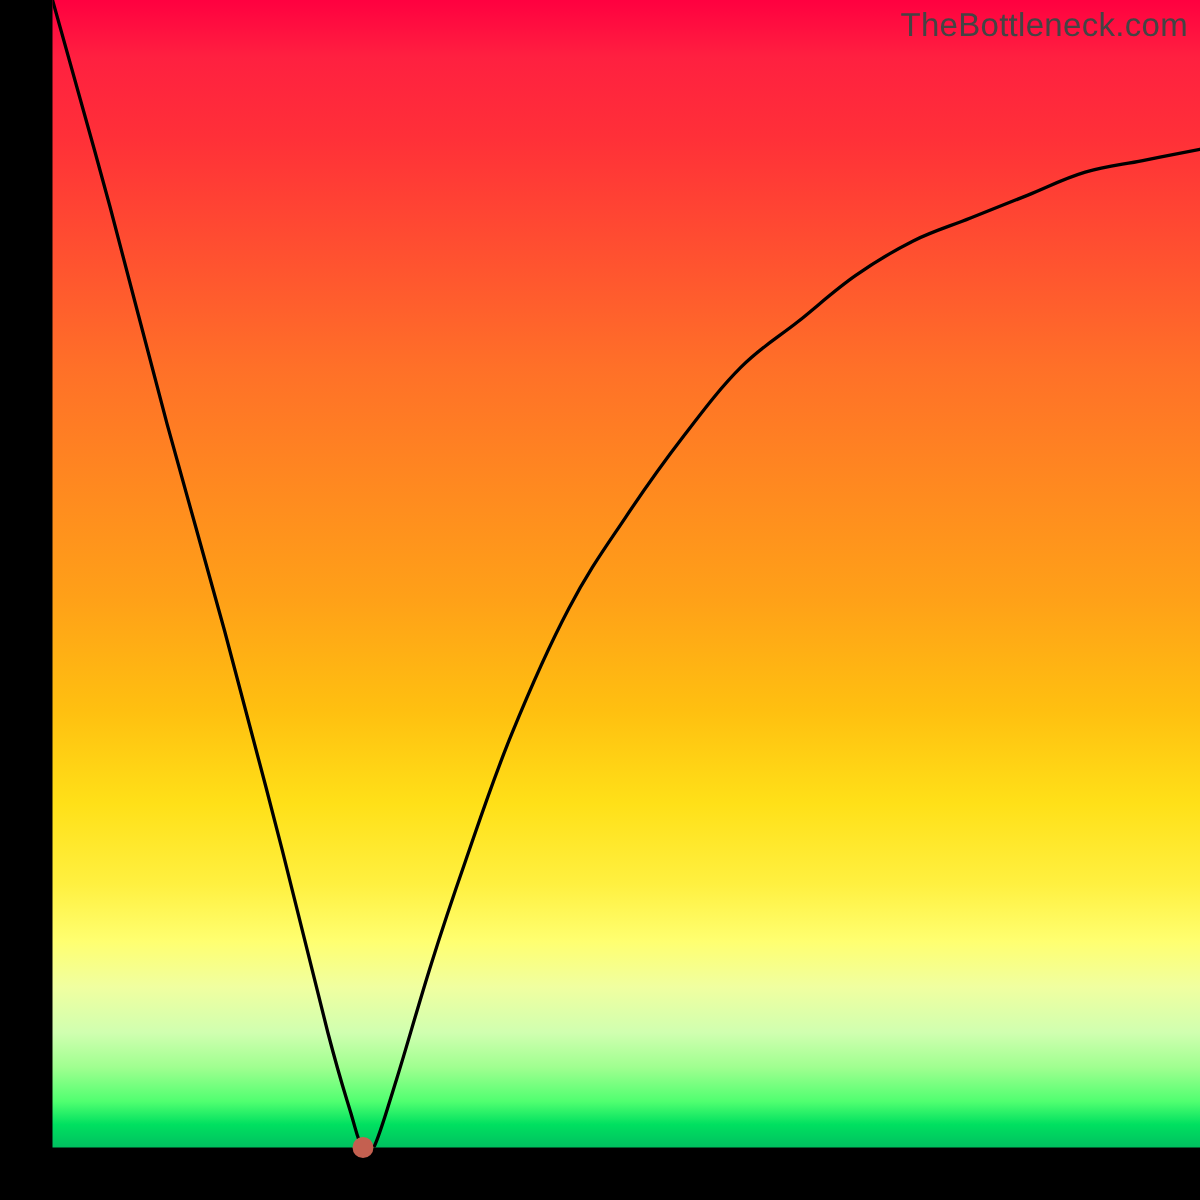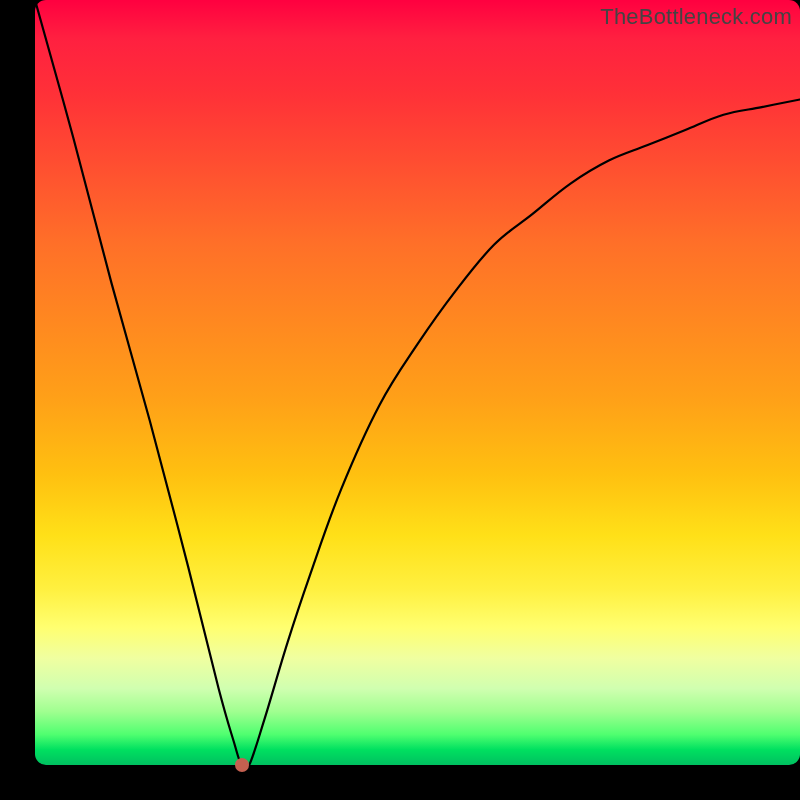--- a/index.html
+++ b/index.html
@@ -26,21 +26,20 @@
       #ffc010 62%,
       #ffe018 70%,
       #fff040 77%,
       #ffff70 82%,
       #f0ffa0 86%,
       #d0ffb0 90%,
       #a0ff90 93%,
       #50ff70 96%,
       #00e060 98%,
       #00c060 100%);
-    border-radius: 11px;
   }
   .watermark {
     position: absolute;
     top: 4px; right: 8px;
     color: #444;
     font-size: 22px;
     font-weight: 500;
     letter-spacing: 0.2px;
   }
   svg.curve {

